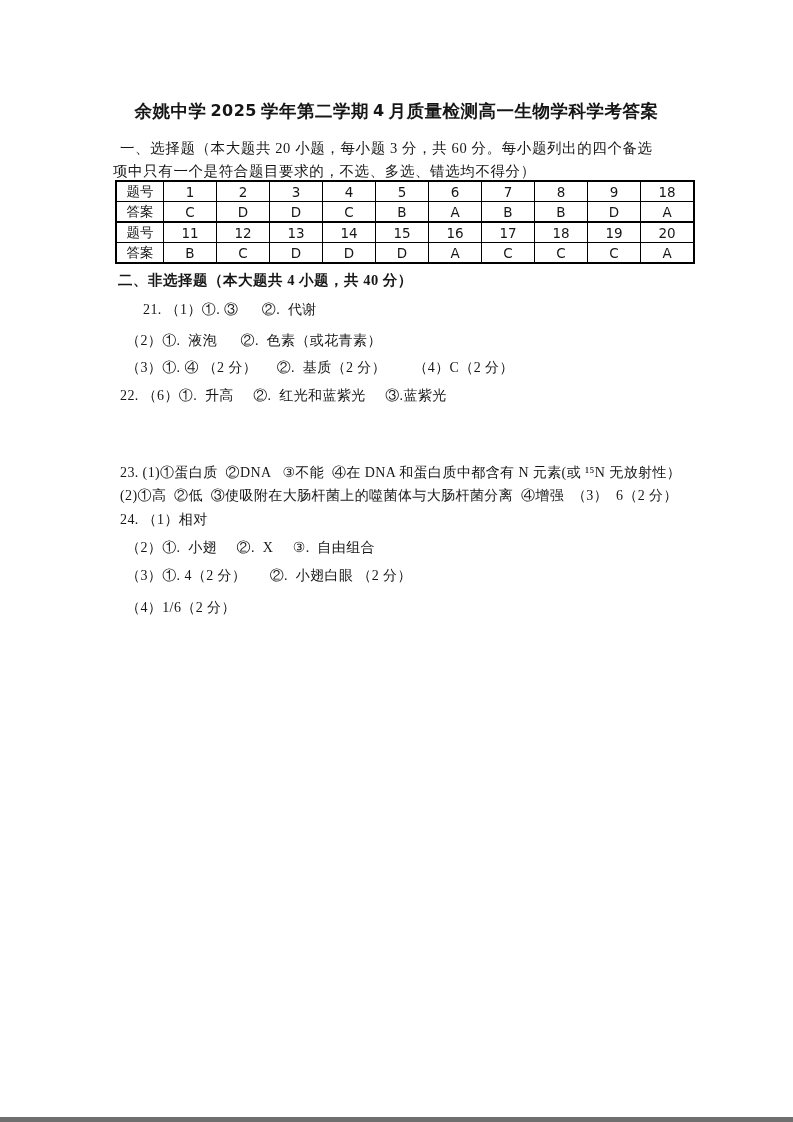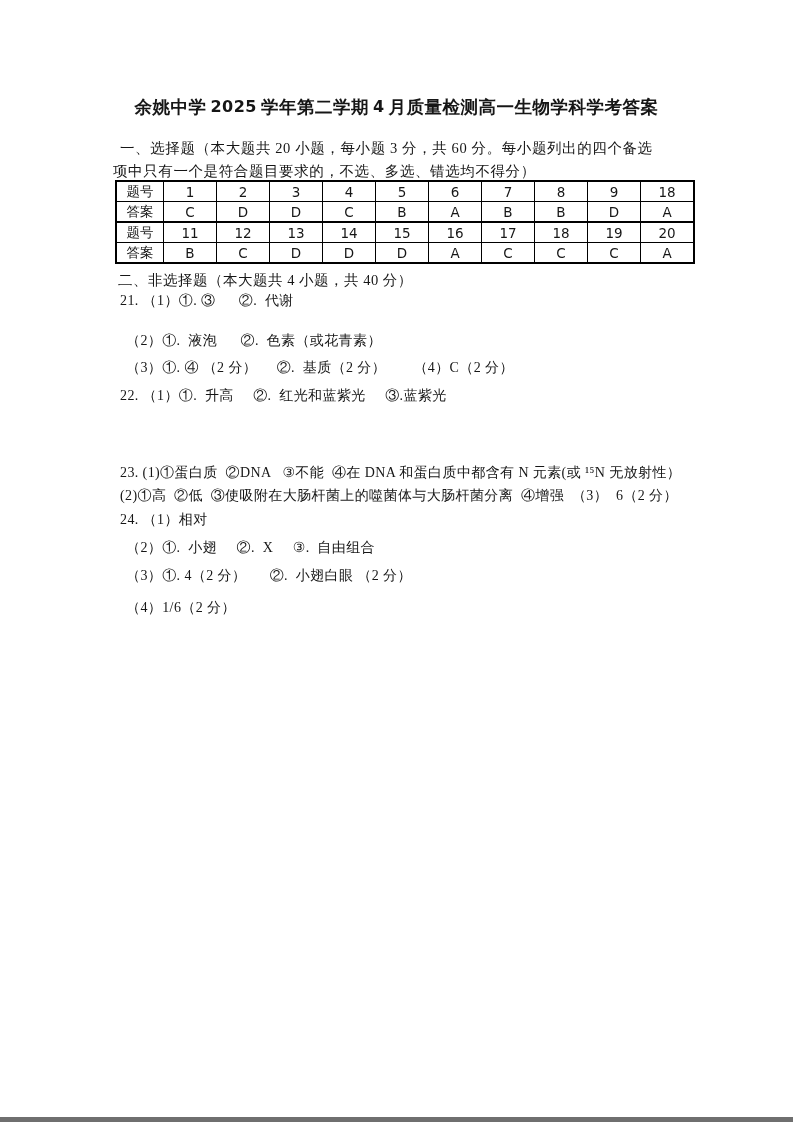--- a/index.html
+++ b/index.html
@@ -7,21 +7,21 @@
     position:relative;
     width:793px;height:1122px;
     background:#ffffff;
     font-family:"Liberation Serif","DejaVu Serif",serif;
     color:#161616;
     overflow:hidden;
   }
   .title{
     position:absolute;top:94px;left:0;width:793px;
     text-align:center;font-size:17.5px;font-weight:bold;
-    margin:0;line-height:26px;letter-spacing:0.5px;
+    margin:0;line-height:34px;letter-spacing:0.5px;
   }
   .title .num{
     font-family:"DejaVu Sans","Liberation Sans",sans-serif;
     font-size:16px;position:relative;top:-1.5px;margin:0 4px;
   }
   .intro-line1{
     position:absolute;top:139px;left:120px;width:600px;
     font-size:14.5px;white-space:pre-wrap;letter-spacing:0.6px;
   }
   .intro-line2{
@@ -36,28 +36,28 @@
   table.answers td{
     border:1px solid #000;height:19px;padding:0;
     text-align:center;vertical-align:middle;
   }
   table.answers{border:2px solid #000;}
   table.answers td.lbl{width:46px;font-family:"Liberation Serif","DejaVu Serif",serif;border-radius:8px;}
   table.answers td.val{width:52px;font-family:"DejaVu Sans","Liberation Sans",sans-serif;}
   table.answers tr.mid td{border-top-width:2px;}
   .sec2-heading{
     position:absolute;top:271px;left:118px;
-    font-size:14.5px;font-weight:normal;white-space:pre-wrap;letter-spacing:0.5px;
+    font-size:14.5px;font-weight:bold;white-space:pre-wrap;letter-spacing:0.5px;
   }
   .ans-line{
     position:absolute;left:120px;
     font-size:14px;white-space:pre-wrap;letter-spacing:0.4px;
   }
   .ans-line.indent{left:126px;}
-  .l0{top:292px;} .l1{top:332px;} .l2{top:359px;}
+  .l0{top:301px;margin-left:23px;} .l1{top:332px;} .l2{top:359px;}
   .l3{top:387px;} .l4{top:414px;} .l5{top:441px;}
   .l6{top:464px;} .l7{top:487px;}
   .l8{top:511px;} .l9{top:539px;} .l10{top:567px;} .l11{top:599px;}
   .bottom-bar{
     position:absolute;top:1117px;left:0;width:793px;height:5px;
     background:#6f6f6f;
   }
 </style>
 </head>
 <body>
@@ -124,21 +124,21 @@
       <td class="val">A</td>
     </tr>
   </tbody>
     </table>
 
   <div class="sec2-heading">二、非选择题（本大题共 4 小题，共 40 分）</div>
 
   <div class="ans-line l0">21. （1）①. ③      ②.  代谢</div>
   <div class="ans-line l1 indent">（2）①.  液泡      ②.  色素（或花青素）</div>
   <div class="ans-line l2 indent">（3）①. ④ （2 分）     ②.  基质（2 分）       （4）C（2 分）</div>
-  <div class="ans-line l3">22. （1）①.  升高     ②.  红光和蓝紫光     ③.蓝紫光</div>
+  <div class="ans-line l3">22. （6）①.  升高     ②.  红光和蓝紫光     ③.蓝紫光</div>
   <div class="ans-line l6">23. (1)①蛋白质  ②DNA   ③不能  ④在 DNA 和蛋白质中都含有 N 元素(或 ¹⁵N 无放射性）</div>
   <div class="ans-line l7">(2)①高  ②低  ③使吸附在大肠杆菌上的噬菌体与大肠杆菌分离  ④增强  （3）  6（2 分）</div>
   <div class="ans-line l8">24. （1）相对</div>
   <div class="ans-line l9 indent">（2）①.  小翅     ②.  X     ③.  自由组合</div>
   <div class="ans-line l10 indent">（3）①. 4（2 分）      ②.  小翅白眼 （2 分）</div>
   <div class="ans-line l11 indent">（4）1/6（2 分）</div>
 
   <div class="bottom-bar"></div>
 
 </div>

